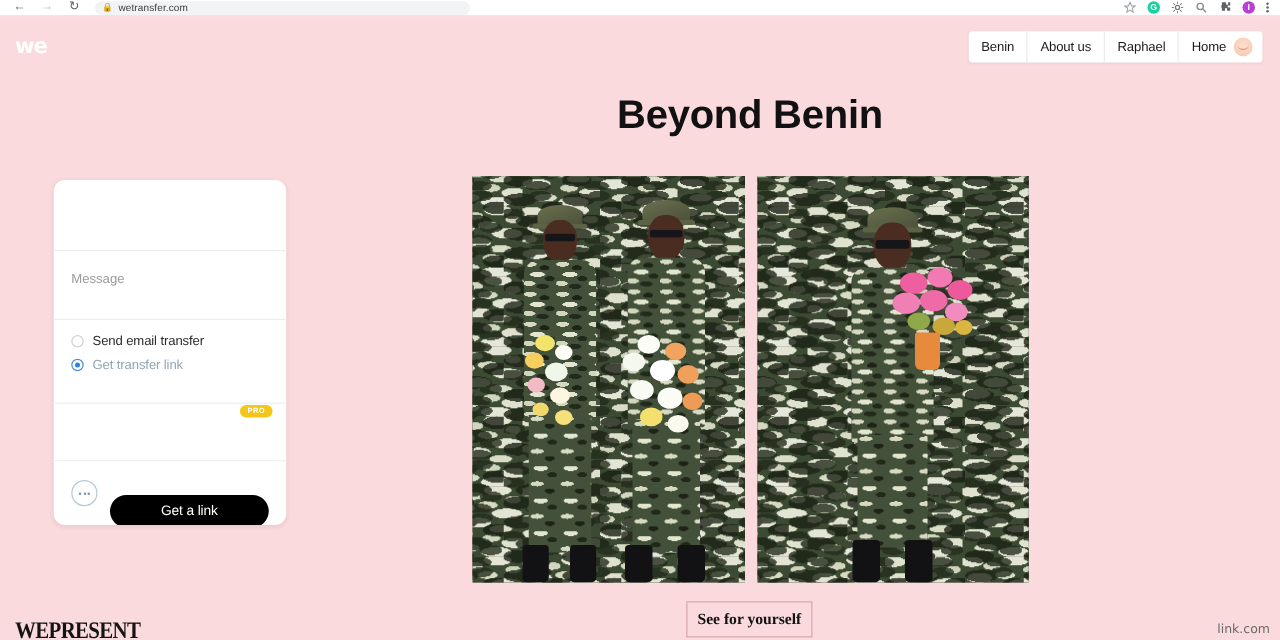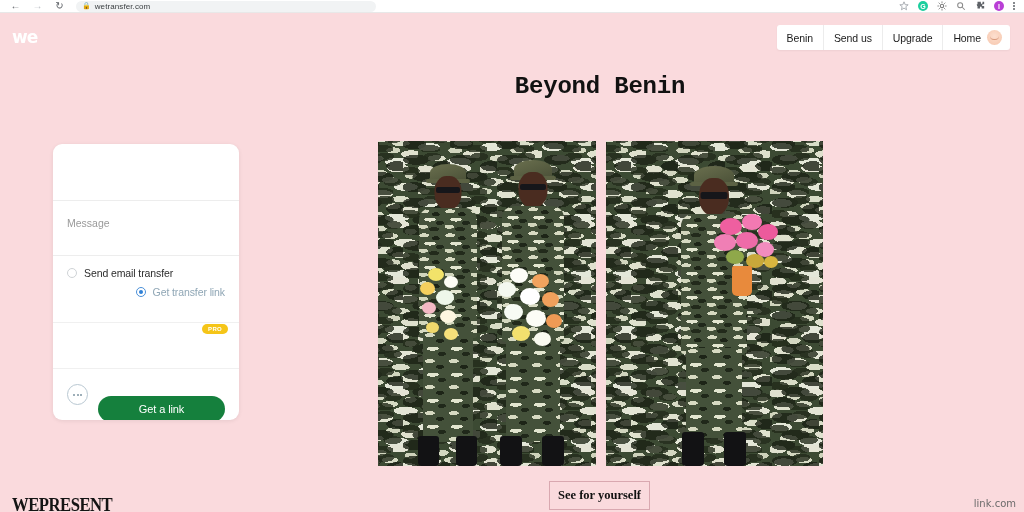--- a/index.html
+++ b/index.html
@@ -110,41 +110,41 @@
   .subtitle {
     margin-top: 8px;
     font-family: "Liberation Sans", sans-serif;
     font-size: 12.5px;
     color: #1a1a1a;
     letter-spacing: -0.15px;
   }
 
   
   .panel {
-    position: absolute; left: 53px; top: 131px;
+    position: absolute; left: 43px; top: 131px;
     width: 186px; height: 276px;
     background: #ffffff;
     border-radius: 9px;
     box-shadow: 0 1px 4px rgba(0,0,0,0.08);
     display: flex; flex-direction: column;
     overflow: hidden;
   }
   .panel-top { height: 57px; border-bottom: 1px solid #ededed; }
   .panel-msg {
     height: 55px;
     border-bottom: 1px solid #ededed;
     padding: 12px 14px 0 14px;
   }
   .panel-msg .ph { font-size: 10.5px; color: #9a9a9a; }
   .radios { padding: 11px 14px 8px 14px; }
   .radio-row {
     display: flex; align-items: center; gap: 7px;
     margin-bottom: 7px; cursor: pointer;
   }
-  .radio-row:last-child { margin-bottom: 16px; justify-content: flex-end; }
+  .radio-row:last-child { margin-bottom: 16px; }
   .rb {
     width: 10px; height: 10px; border-radius: 50%;
     border: 1px solid #cfd3d6; background: #fff;
     flex: 0 0 auto;
   }
   .rb.sel { border-color: #4a90d9; background: #fff; position: relative; }
   .rb.sel::after {
     content:""; position:absolute; left:2px; top:2px;
     width:4px; height:4px; border-radius:50%; background:#2f80d6;
   }
@@ -180,21 +180,21 @@
   }
   .dots-btn {
     width: 21px; height: 21px; border-radius: 50%;
     border: 1px solid #b9c8d2; background: #fff;
     display: flex; align-items: center; justify-content: center;
     gap: 1.5px; cursor: pointer; flex: 0 0 auto;
   }
   .dots-btn i { width: 2px; height: 2px; border-radius: 50%; background: #7e94a2; display:block; }
   .get-link-btn {
     flex: 1; height: 26px; border-radius: 13px;
-    background: #15803d; color: #ffffff;
+    background: #000000; color: #ffffff;
     border: none;
     display: flex; align-items: center; justify-content: center;
     font-size: 11px; letter-spacing: -0.1px;
     font-family: "Liberation Sans", sans-serif;
     cursor: pointer;
     margin-top: 28px;
   }
 
   
   .photos { position: absolute; left: 378px; top: 128px; display: flex; gap: 10px; }
@@ -374,30 +374,30 @@
 </div>
 
 <div class="page">
 
   <div class="we-logo">
     <span class="w">we</span>
   </div>
 
   <div class="topnav">
     <div class="item">Benin</div>
-    <div class="item">Send us</div>
-    <div class="item">Upgrade</div>
+    <div class="item">About us</div>
+    <div class="item">Raphael</div>
     <div class="item home">Home</div>
     <div class="avatar-wrap">
       <div class="avatar"></div>
     </div>
   </div>
 
   <div class="title-block">
-    <div style="font-family:Liberation Mono, monospace;font-weight:bold;font-size:24px;color:#111;letter-spacing:-0.2px;">Beyond Benin</div>
+    <div style="font-family:Liberation Sans, sans-serif;font-weight:bold;font-size:32px;color:#111;letter-spacing:-0.2px;">Beyond Benin</div>
   </div>
 
   <div class="panel">
     <div class="panel-top"></div>
     <div class="panel-msg">
       <span class="ph">Message</span>
     </div>
     <div class="radios">
       <div class="radio-row">
         <span class="rb"></span>

